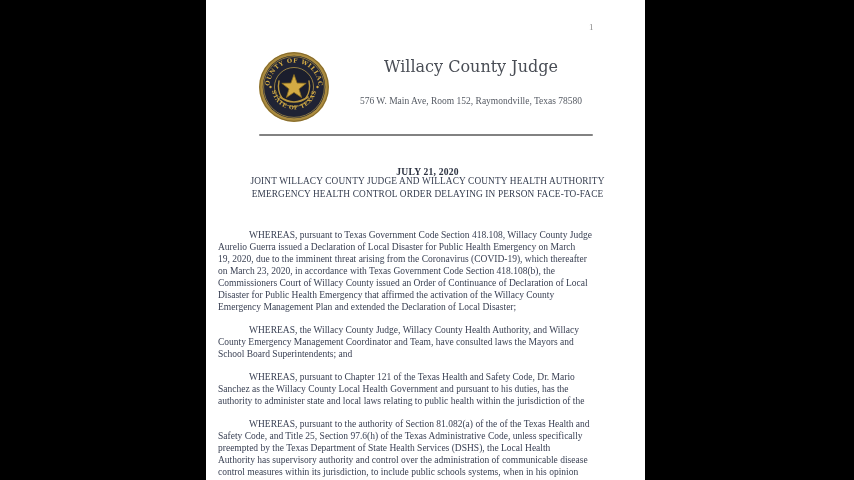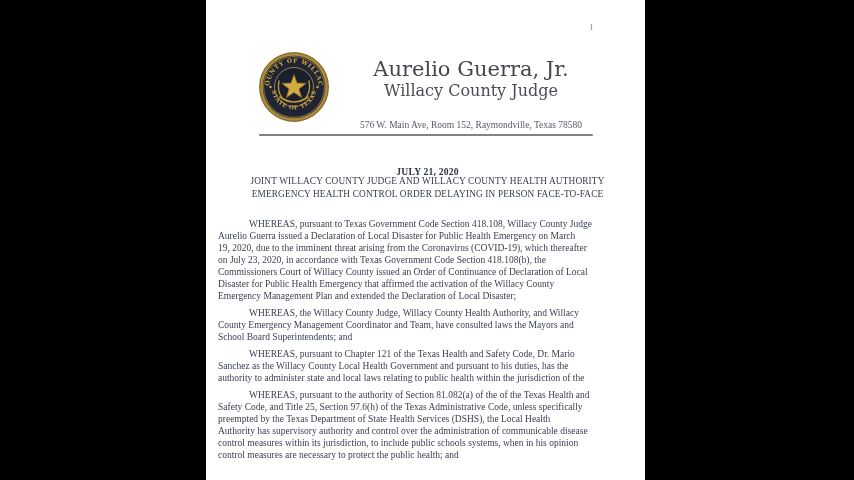--- a/index.html
+++ b/index.html
@@ -30,21 +30,21 @@
   .text-col{position:absolute;left:12px;top:0;width:419px;}
   .date-line{
     position:absolute;left:0;top:151px;width:100%;text-align:center;
     font-weight:bold;font-size:9.6px;color:#2b3140;letter-spacing:.2px;margin-top:15px;
   }
   .doc-title{
     position:absolute;left:0;top:175px;width:100%;text-align:center;
     font-size:9.3px;line-height:13.4px;color:#343c4e;letter-spacing:.15px;
   }
   .paragraphs{position:absolute;left:0;top:218px;width:100%;}
-  .para{margin:0 0 5px 0;}
+  .para{margin:11px 0 5px 0;}
   .line{
     font-size:9.5px;line-height:12px;white-space:nowrap;color:#3a4154;
   }
   .para .line:first-child{padding-left:31px;}
 </style>
 </head>
 <body>
 
 <div class="stage">
   <div class="paper">
@@ -69,41 +69,40 @@
       <circle cx="59.5" cy="36" r="1.2" fill="#d3ab44"></circle>
       <text font-family="DejaVu Serif, serif" font-size="6" font-weight="bold" fill="#d3ab44" letter-spacing="0.6">
         <textPath href="#arcTop" startOffset="50%" text-anchor="middle">COUNTY OF WILLACY</textPath>
       </text>
       <text font-family="DejaVu Serif, serif" font-size="5.6" font-weight="bold" fill="#d3ab44" letter-spacing="0.6">
         <textPath href="#arcBot" startOffset="50%" text-anchor="middle">STATE OF TEXAS</textPath>
       </text>
     </svg>
 
     <div class="header-text">
-      <div class="hdr-name">Aurelio Guerra, Jr.</div>
       <div class="hdr-title">Willacy County Judge</div>
       <div class="hdr-addr">576 W. Main Ave, Room 152, Raymondville, Texas 78580</div>
     </div>
 
     <div class="rule"></div>
 
     <div class="text-col">
       <div class="date-line">JULY 21, 2020</div>
 
       <div class="doc-title">
         <div class="title-line">JOINT WILLACY COUNTY JUDGE AND WILLACY COUNTY HEALTH AUTHORITY</div>
         <div class="title-line">EMERGENCY HEALTH CONTROL ORDER DELAYING IN PERSON FACE-TO-FACE</div>
       </div>
 
       <div class="paragraphs">
         <div class="para">
           <div class="line">WHEREAS, pursuant to Texas Government Code Section 418.108, Willacy County Judge</div>
           <div class="line">Aurelio Guerra issued a Declaration of Local Disaster for Public Health Emergency on March</div>
           <div class="line">19, 2020, due to the imminent threat arising from the Coronavirus (COVID-19), which thereafter</div>
-          <div class="line">on July 23, 2020, in accordance with Texas Government Code Section 418.108(b), the</div>
+          <div class="line">on March 23, 2020, in accordance with Texas Government Code Section 418.108(b), the</div>
           <div class="line">Commissioners Court of Willacy County issued an Order of Continuance of Declaration of Local</div>
           <div class="line">Disaster for Public Health Emergency that affirmed the activation of the Willacy County</div>
           <div class="line">Emergency Management Plan and extended the Declaration of Local Disaster;</div>
         </div>
         <div class="para">
           <div class="line">WHEREAS, the Willacy County Judge, Willacy County Health Authority, and Willacy</div>
           <div class="line">County Emergency Management Coordinator and Team, have consulted laws the Mayors and</div>
           <div class="line">School Board Superintendents; and</div>
         </div>
         <div class="para">

